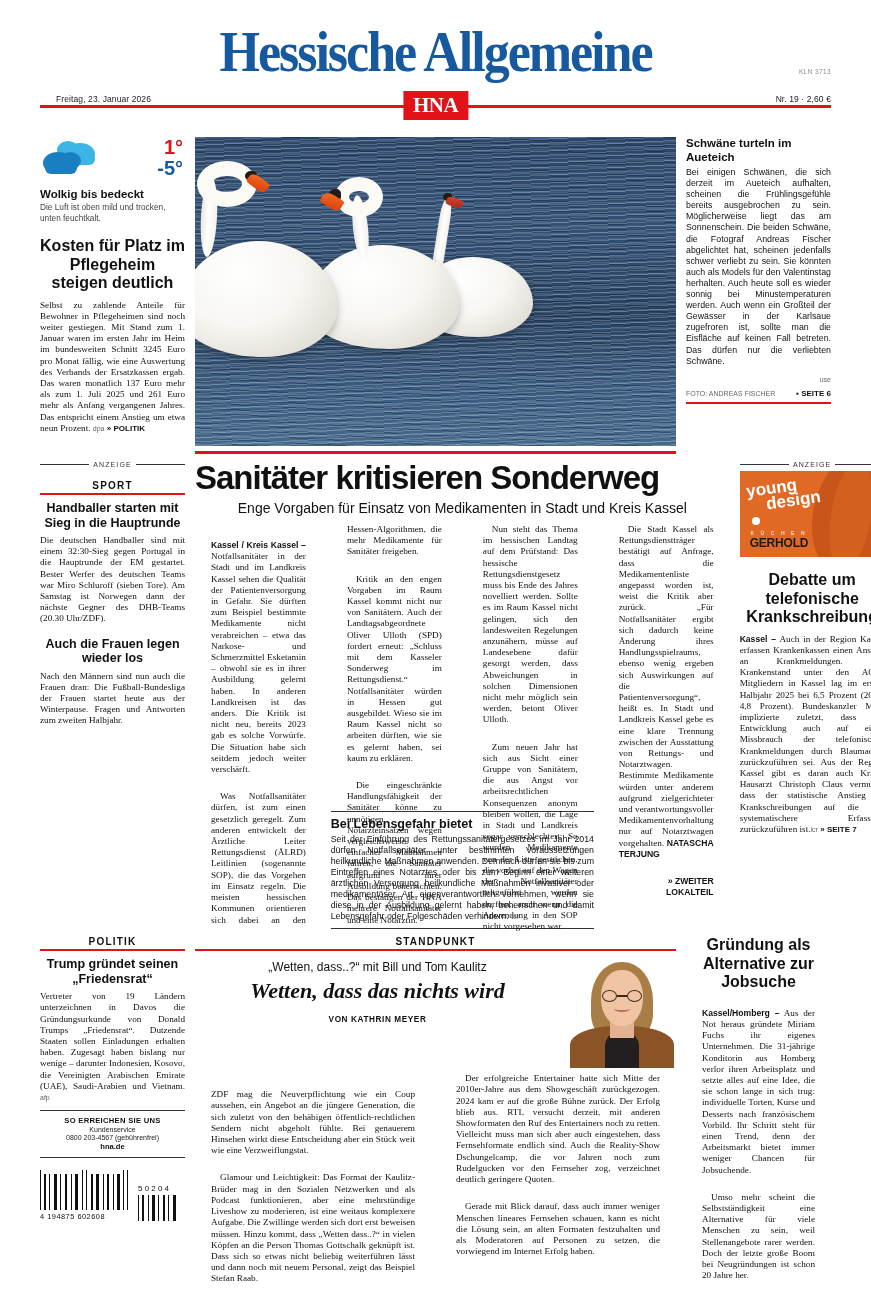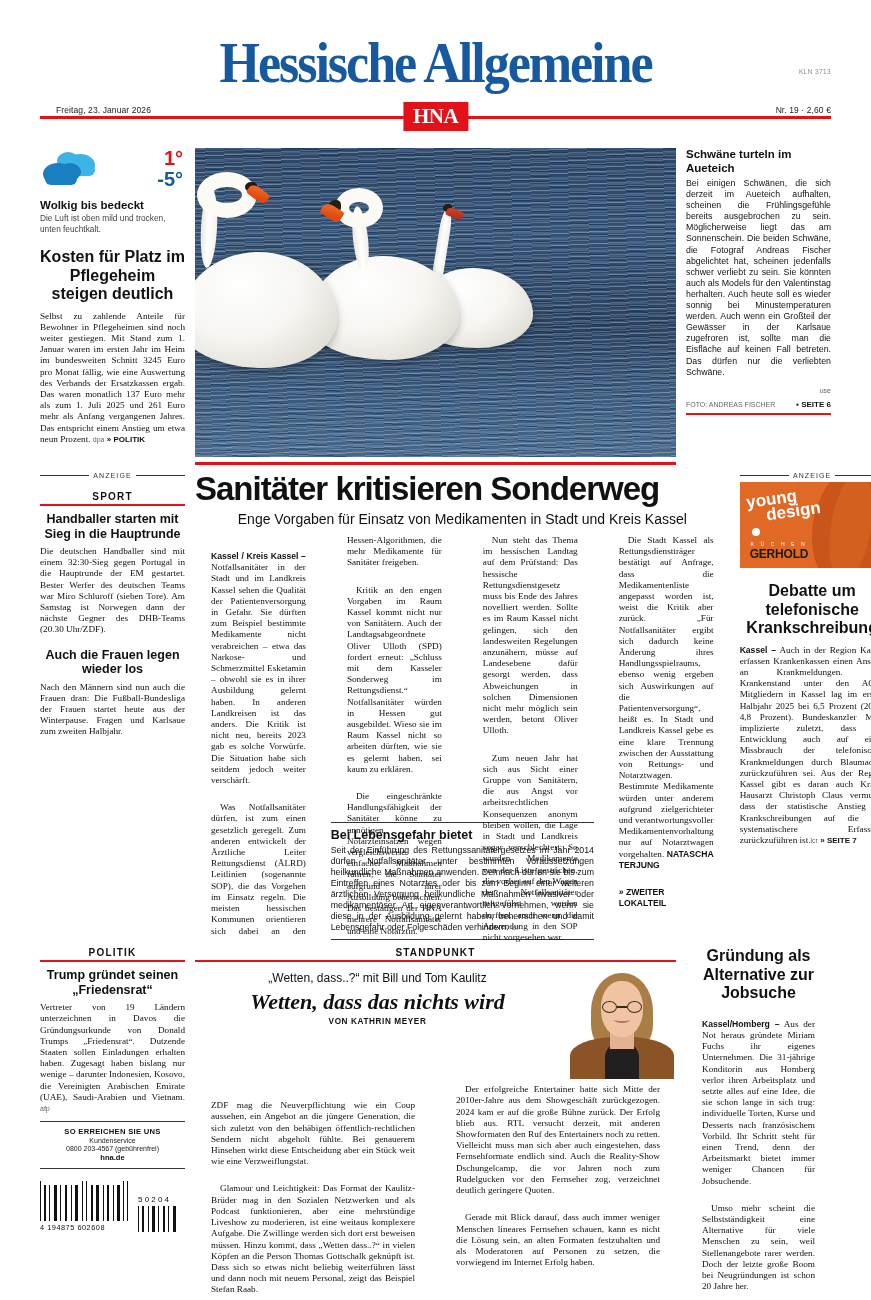--- a/index.html
+++ b/index.html
@@ -2,21 +2,21 @@
 <html><head>
 <meta charset="utf-8">
 <style>
   * { box-sizing: border-box; margin: 0; padding: 0; }
   html, body {
     width: 871px; height: 1300px;
     background: #ffffff;
     font-family: "Liberation Serif", serif;
     color: #111;
   }
-  .page { position: relative; width: 871px; height: 1300px; overflow: hidden; padding: 15px 40px; }
+  .page { position: relative; width: 871px; height: 1300px; overflow: hidden; padding: 4px 40px; }
 
   
   .kln { position: absolute; top: 68px; right: 40px; font-family: "Liberation Sans", sans-serif;
          font-size: 6.5px; color: #8a8a8a; letter-spacing: .4px; }
   .masthead { text-align: center; padding-top: 20px; }
   .masthead-title {
     font-family: "Liberation Serif", serif;
     font-weight: 700; font-size: 56px; line-height: 1;
     color: #17599e; letter-spacing: -2.2px;
     transform: scaleX(0.93); transform-origin: center;
@@ -146,21 +146,21 @@
 
   
   .botrow { display: flex; gap: 10px; margin-top: 7px; }
   .bot-politik { width: 145px; flex: 0 0 145px; }
   .bot-mid { flex: 1 1 auto; }
   .bot-right { width: 145px; flex: 0 0 145px; }
   .sp-head { font-family: "Liberation Sans", sans-serif; font-size: 12px; line-height: 14.5px; text-align: center; margin-bottom: 4px; }
   .sp-title { font-family: "Liberation Serif", serif; font-style: italic; font-weight: 700;
               font-size: 22px; line-height: 23px; text-align: center; }
   .sp-by { font-family: "Liberation Sans", sans-serif; font-weight: 700; font-size: 8.2px;
-           letter-spacing: .6px; text-align: center; margin-top: 4px; }
+           letter-spacing: .6px; text-align: center; margin-top: 13px; }
   .sp-top { display: flex; gap: 8px; align-items: flex-start; }
   .sp-textblock { flex: 1; padding-top: 4px; }
   .portrait { width: 108px; height: 112px; flex: 0 0 108px; position: relative; overflow: hidden; }
   .pt-jacket { position: absolute; bottom: 0; left: 50%; transform: translateX(-50%);
                width: 104px; height: 42px; background: #8a5426; border-radius: 44% 44% 0 0; }
   .pt-shirt { position: absolute; bottom: 0; left: 50%; transform: translateX(-50%);
               width: 34px; height: 36px; background: #231f20; border-radius: 40% 40% 0 0; }
   .pt-neck { position: absolute; bottom: 30px; left: 50%; transform: translateX(-50%);
              width: 24px; height: 22px; background: #e3b293; }
   .pt-hair { position: absolute; top: 6px; left: 50%; transform: translateX(-50%);
@@ -288,36 +288,36 @@
     <div class="anzeige-wrap">
       <div class="anz-label">ANZEIGE</div>
 
       <div class="sec-bar" style="margin-top:12px;">
         <div class="sec-label">SPORT</div>
         <div class="sec-rule"></div>
       </div>
       <div class="lead-head" style="font-size:12.5px; line-height:14.5px; margin:6px 0 5px;">Handballer starten mit Sieg in die Hauptrunde</div>
       <div class="body-serif">Die deutschen Handballer sind mit einem 32:30-Sieg gegen Portugal in die Hauptrunde der EM gestartet. Bester Werfer des deutschen Teams war Miro Schluroff (sieben Tore). Am Samstag ist Norwegen dann der nächste Gegner des DHB-Teams (20.30 Uhr/ZDF).</div>
       <div class="lead-head" style="font-size:12.5px; line-height:14.5px; margin:12px 0 5px;">Auch die Frauen legen wieder los</div>
-      <div class="body-serif">Nach den Männern sind nun auch die Frauen dran: Die Fußball-Bundesliga der Frauen startet heute aus der Winterpause. Fragen und Karlsaue zum zweiten Halbjahr.</div>
+      <div class="body-serif">Nach den Männern sind nun auch die Frauen dran: Die Fußball-Bundesliga der Frauen startet heute aus der Winterpause. Fragen und Antworten zum zweiten Halbjahr.</div>
     </div>
 
     <div class="mainstory">
       <h1 class="main-head">Sanitäter kritisieren Sonderweg</h1>
       <div class="main-sub">Enge Vorgaben für Einsatz von Medikamenten in Stadt und Kreis Kassel</div>
 
       <div class="cols4 body-serif">
         <p class="j"><span class="dl">Kassel / Kreis Kassel –</span> <span>Notfallsanitäter in der Stadt und im Landkreis Kassel sehen die Qualität der Patientenversorgung in Gefahr. Sie dürften zum Beispiel bestimmte Medikamente nicht verabreichen – etwa das Narkose- und Schmerzmittel Esketamin – obwohl sie es in ihrer Ausbildung gelernt haben. In anderen Landkreisen ist das anders. Die Kritik ist nicht neu, bereits 2023 gab es solche Vorwürfe. Die Situation habe sich seitdem jedoch weiter verschärft.</span></p>
         <p class="j">Was Notfallsanitäter dürfen, ist zum einen gesetzlich geregelt. Zum anderen entwickelt der Ärztliche Leiter Rettungsdienst (ÄLRD) Leitlinien (sogenannte SOP), die das Vorgehen im Einsatz regeln. Die meisten hessischen Kommunen orientieren sich dabei an den Hessen-Algorithmen, die mehr Medikamente für Sanitäter freigeben.</p>
         <p class="j">Kritik an den engen Vorgaben im Raum Kassel kommt nicht nur von Sanitätern. Auch der Landtagsabgeordnete Oliver Ulloth (SPD) fordert erneut: „Schluss mit dem Kasseler Sonderweg im Rettungsdienst.“ Notfallsanitäter würden in Hessen gut ausgebildet. Wieso sie im Raum Kassel nicht so arbeiten dürften, wie sie es gelernt haben, sei kaum zu erklären.</p>
         <p class="j">Die eingeschränkte Handlungsfähigkeit der Sanitäter könne zu unnötigen Notarzteinsätzen wegen vergleichsweise einfacher Maßnahmen führen, die Sanitäter aufgrund ihrer Ausbildung beherrschten. Das bestätigen der HNA mehrere Notfallsanitäter und eine Notärztin.</p>
         <p class="j">Nun steht das Thema im hessischen Landtag auf dem Prüfstand: Das hessische Rettungsdienstgesetz muss bis Ende des Jahres novelliert werden. Sollte es im Raum Kassel nicht gelingen, sich den landesweiten Regelungen anzunähern, müsse auf Landesebene dafür gesorgt werden, dass Abweichungen in solchen Dimensionen nicht mehr möglich sein werden, betont Oliver Ulloth.</p>
         <p class="j">Zum neuen Jahr hat sich aus Sicht einer Gruppe von Sanitätern, die aus Angst vor arbeitsrechtlichen Konsequenzen anonym bleiben wollen, die Lage in Stadt und Landkreis sogar verschlechtert: So wurden Medikamente von der Liste gestrichen, die vorher auf den Wagen der Notfallsanitäter mitgeführt werden durften, auch wenn die Anwendung in den SOP nicht vorgesehen war.</p>
         <p class="j"><span>Die Stadt Kassel als Rettungsdienstträger bestätigt auf Anfrage, dass die Medikamentenliste angepasst worden ist, weist die Kritik aber zurück. „Für Notfallsanitäter ergibt sich dadurch keine Änderung ihres Handlungsspielraums, ebenso wenig ergeben sich Auswirkungen auf die Patientenversorgung“, heißt es. In Stadt und Landkreis Kassel gebe es eine klare Trennung zwischen der Ausstattung von Rettungs- und Notarztwagen. Bestimmte Medikamente würden unter anderem aufgrund zielgerichteter und verantwortungsvoller Medikamentenvorhaltung nur auf Notarztwagen vorgehalten.</span> <span class="dl">NATASCHA TERJUNG</span></p>
-        <p class="j" style="text-indent:0; text-align:left;"><span class="dl">» ZWEITER LOKALTEIL</span></p>
+        <p class="j" style="text-indent:0; text-align:right;"><span class="dl">» ZWEITER LOKALTEIL</span></p>
       </div>
 
       <div class="infobox" style="width:calc(50% - 4px); margin-left:calc(25% + 2px); margin-top:-122px;">
         <h3>Bei Lebensgefahr bietet</h3>
         <div class="body-sans">
           <span>Seit der Einführung des Rettungssanitätergesetzes im Jahr 2014 dürfen Notfallsanitäter unter bestimmten Voraussetzungen heilkundliche Maßnahmen anwenden. Demnach dürfen sie bis zum Eintreffen eines Notarztes oder bis zum Beginn einer weiteren ärztlichen Versorgung heilkundliche Maßnahmen invasiver oder medikamentöser Art eigenverantwortlich vornehmen, wenn sie diese in der Ausbildung gelernt haben, beherrschen und damit Lebensgefahr oder Folgeschäden verhindern.</span>
           <span class="credit">ter</span>
         </div>
       </div>
     </div>

